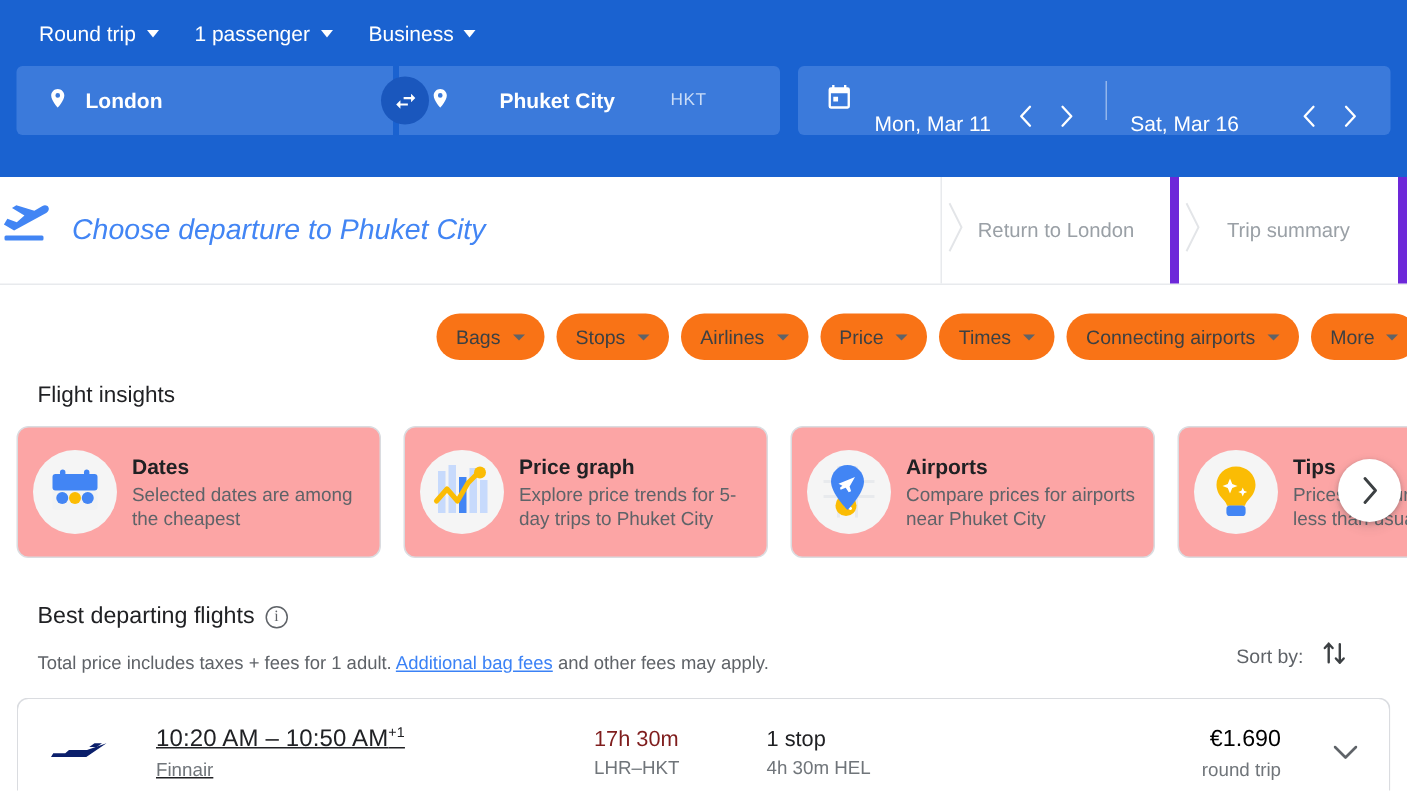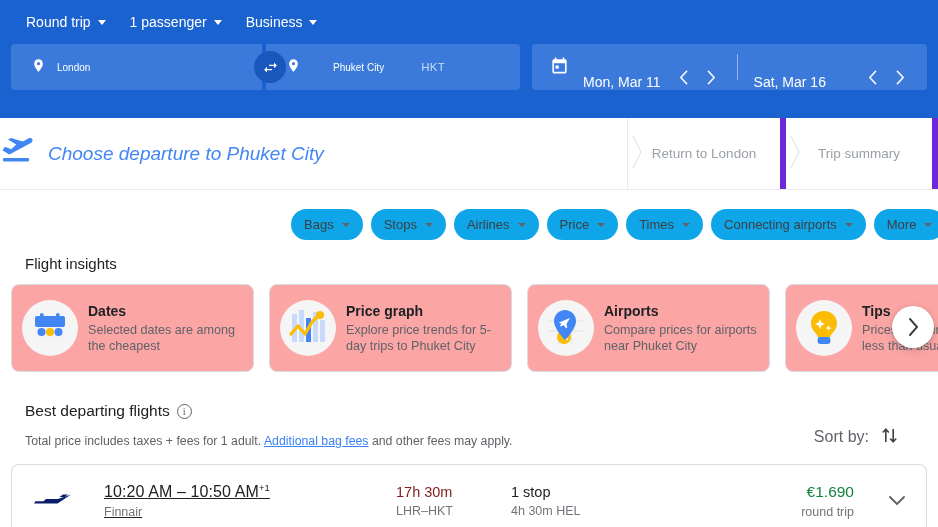--- a/index.html
+++ b/index.html
@@ -64,21 +64,21 @@
     gap: 11px;
     padding-left: 20px;
     color: #ffffff;
     font-size: 14px;
     cursor: text;
     overflow: hidden;
   }
   .place.from { flex: 0 0 251px; border-radius: 4px 0 0 4px; }
   .place.to   { flex: 0 0 254px; border-radius: 0 4px 4px 0; margin-left: 4px; gap: 32px; }
   .pin { flex: 0 0 auto; }
-  .place-name { font-size: 10px; }
+  .place-name { font-size: 14px; font-weight: bold; }
   .place-code {
     font-size: 11.5px; color: #c9dcf7; margin-left: 5px; letter-spacing: .3px;
   }
   .swap {
     position: absolute;
     left: 243px; top: 50%;
     transform: translateY(-50%);
     width: 32px; height: 32px;
     border-radius: 50%;
     background: #1a57bd;
@@ -152,21 +152,21 @@
 
   
   .chips {
     display: flex;
     align-items: center;
     gap: 8px;
     padding: 15px 0 0 291px;
     height: 54px;
   }
   .chip {
-    background: #0ea5e9;
+    background: #f97316;
     color: #3c4043;
     font-size: 13px;
     border-radius: 16px;
     height: 31px;
     display: flex; align-items: center; gap: 8px;
     padding: 0 13px;
     cursor: pointer;
     white-space: nowrap;
   }
   .chip .caret {
@@ -239,21 +239,21 @@
     font-family: "Liberation Serif", serif;
     cursor: pointer;
   }
   .best-sub-row {
     display: flex; align-items: flex-end; justify-content: space-between;
     padding: 6px 40px 0 25px;
   }
   .best-sub { font-size: 12.3px; color: #5f6368; }
   .best-sub a { color: #3b82f6; }
   .sortby { display: flex; align-items: center; gap: 12px; }
-  .sortby-label { font-size: 16px; color: #5f6368; }
+  .sortby-label { font-size: 13px; color: #5f6368; }
 
   
   .flight-card {
     margin: 16px 11px 0 11px;
     border: 1px solid #dadce0;
     border-radius: 8px 8px 0 0;
     border-bottom: none;
     height: 72px;
     display: flex; align-items: center;
     padding: 0 16px 0 20px;
@@ -266,21 +266,21 @@
     font-size: 16px; color: #202124; font-weight: normal;
     letter-spacing: .1px;
   }
   .f-time sup { font-size: 9.5px; vertical-align: super; }
   .f-sub { font-size: 12.5px; color: #70757a; margin-top: 4px; }
   .f-dur-col { flex: 0 0 115px; }
   .f-dur { font-size: 14.5px; color: #7f1d1d; }
   .f-stops-col { flex: 0 0 215px; }
   .f-stops { font-size: 14.5px; color: #202124; }
   .f-price-col { flex: 1; text-align: right; padding-right: 30px; }
-  .f-price { font-size: 15.5px; color: #15803d; font-weight: normal; }
+  .f-price { font-size: 15.5px; color: #000000; font-weight: normal; }
   .f-price-sub { font-size: 12.5px; color: #70757a; margin-top: 4px; }
   .f-expand {
     flex: 0 0 26px; display: flex; align-items: center; justify-content: center;
     color: #5f6368; cursor: pointer;
   }
 </style>
 </head>
 <body>
 
 <div class="header">

